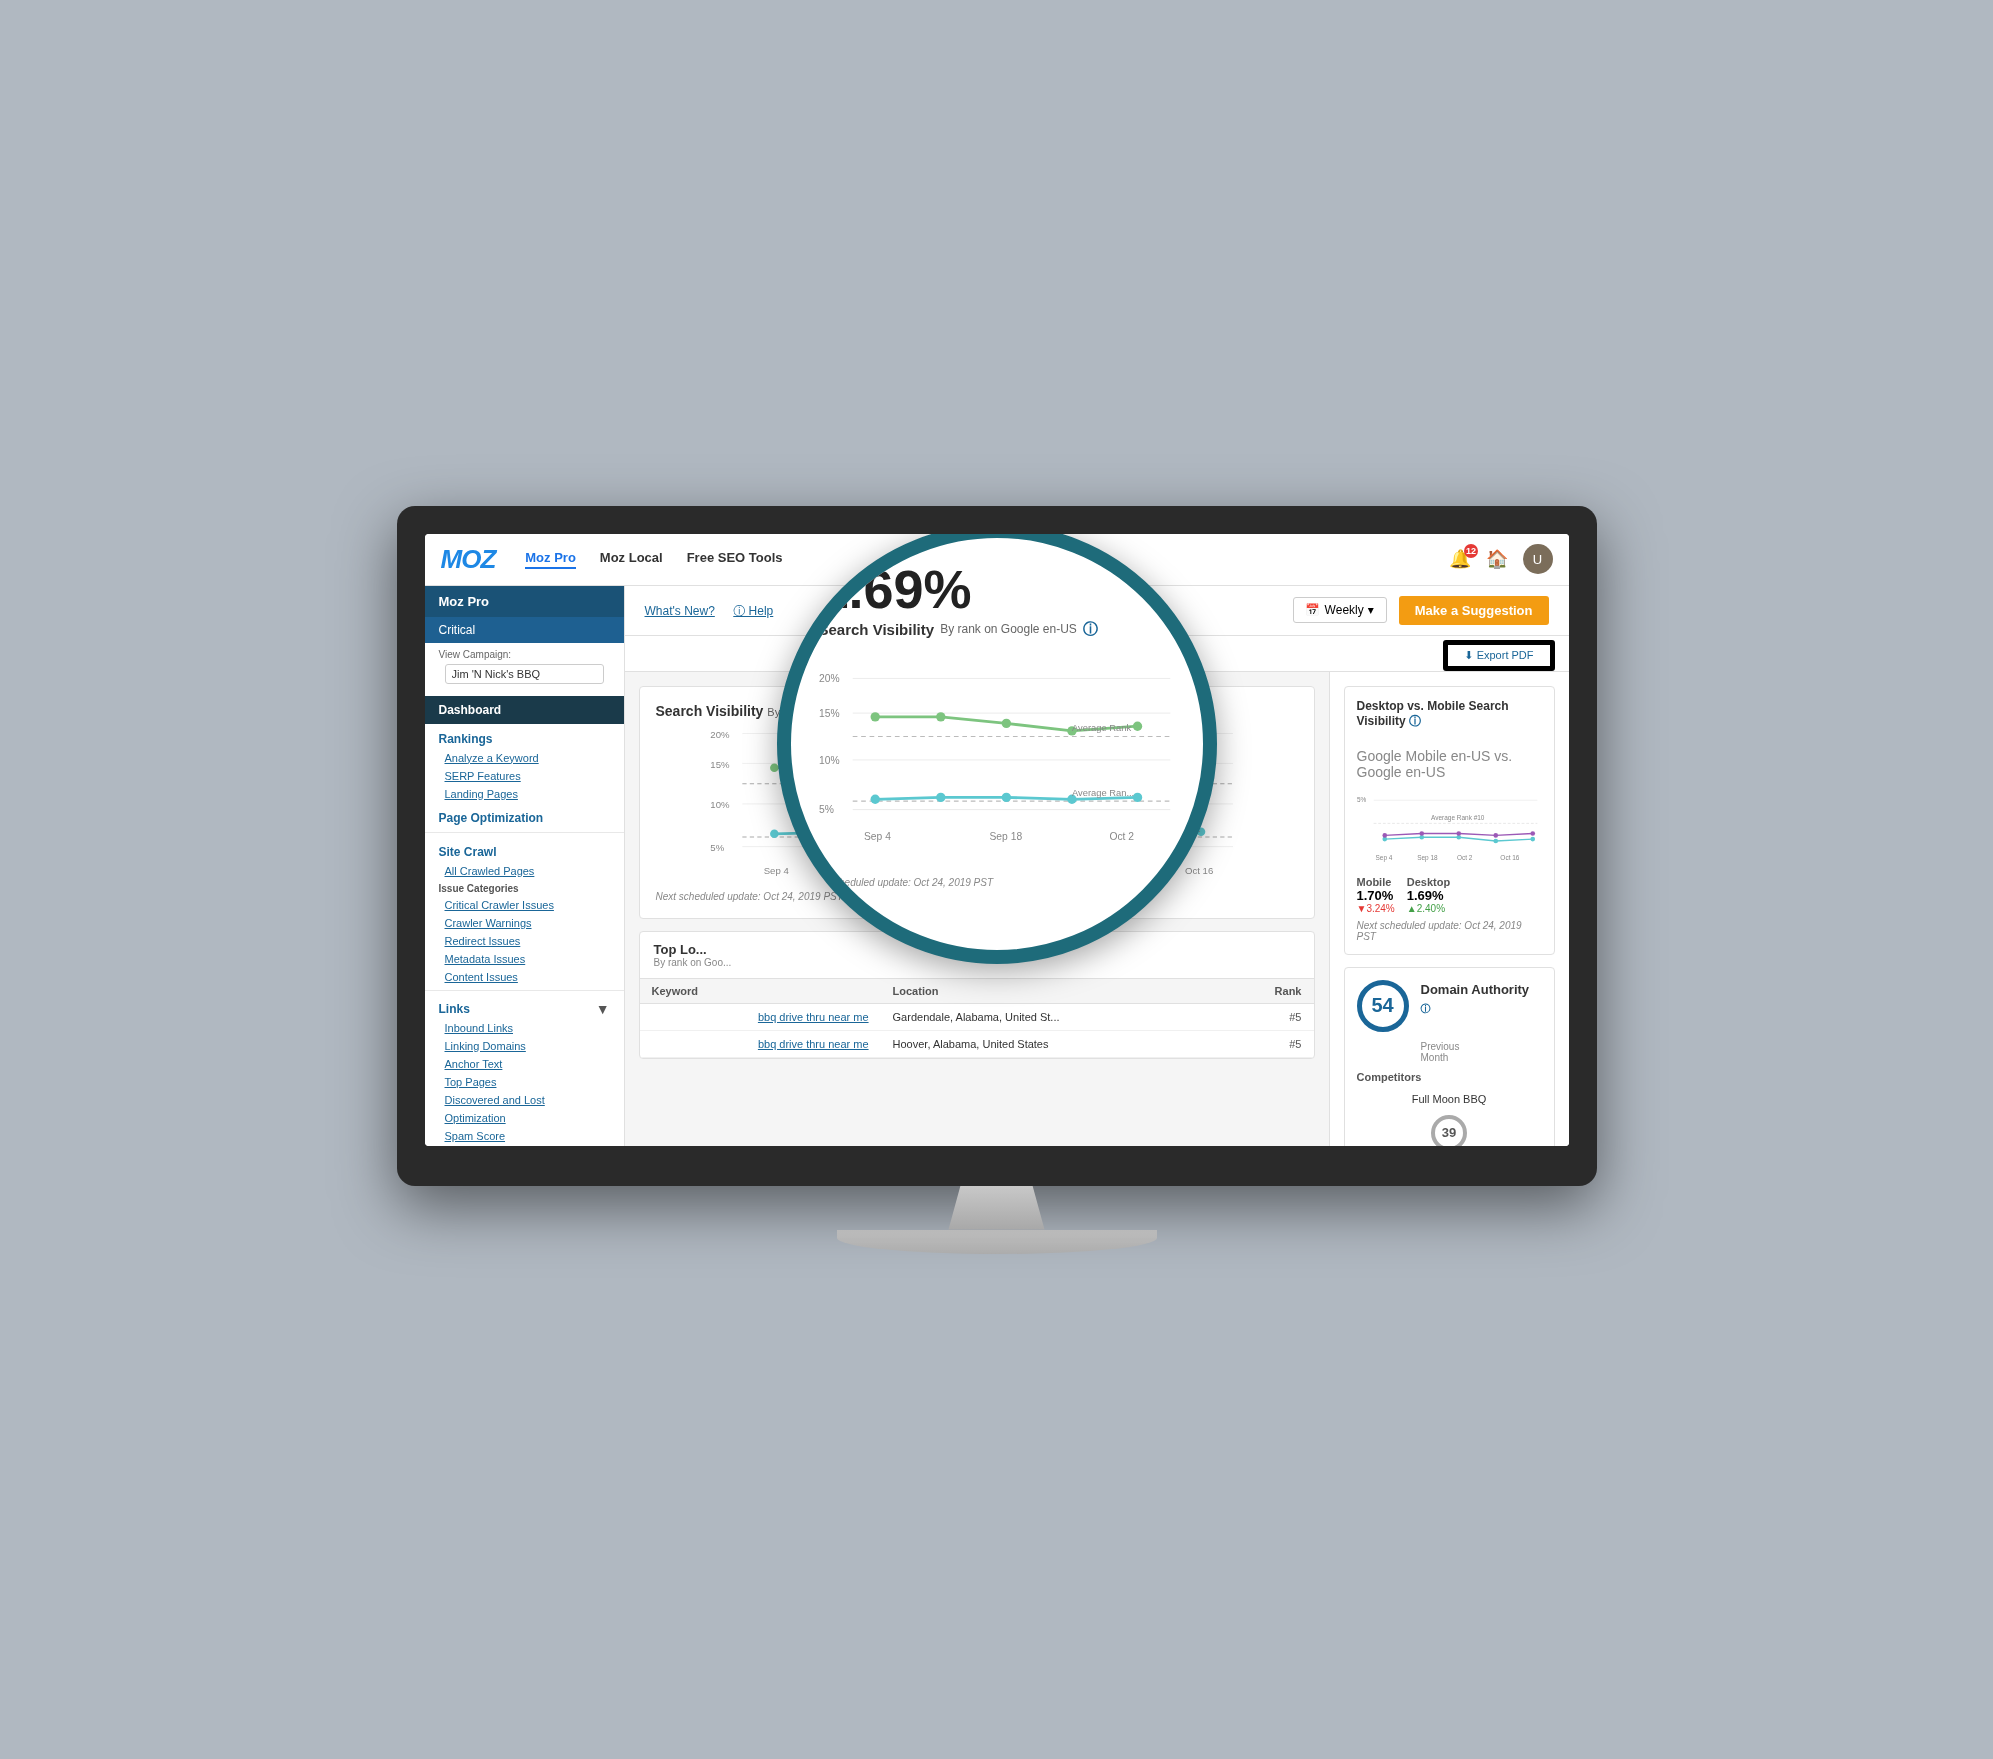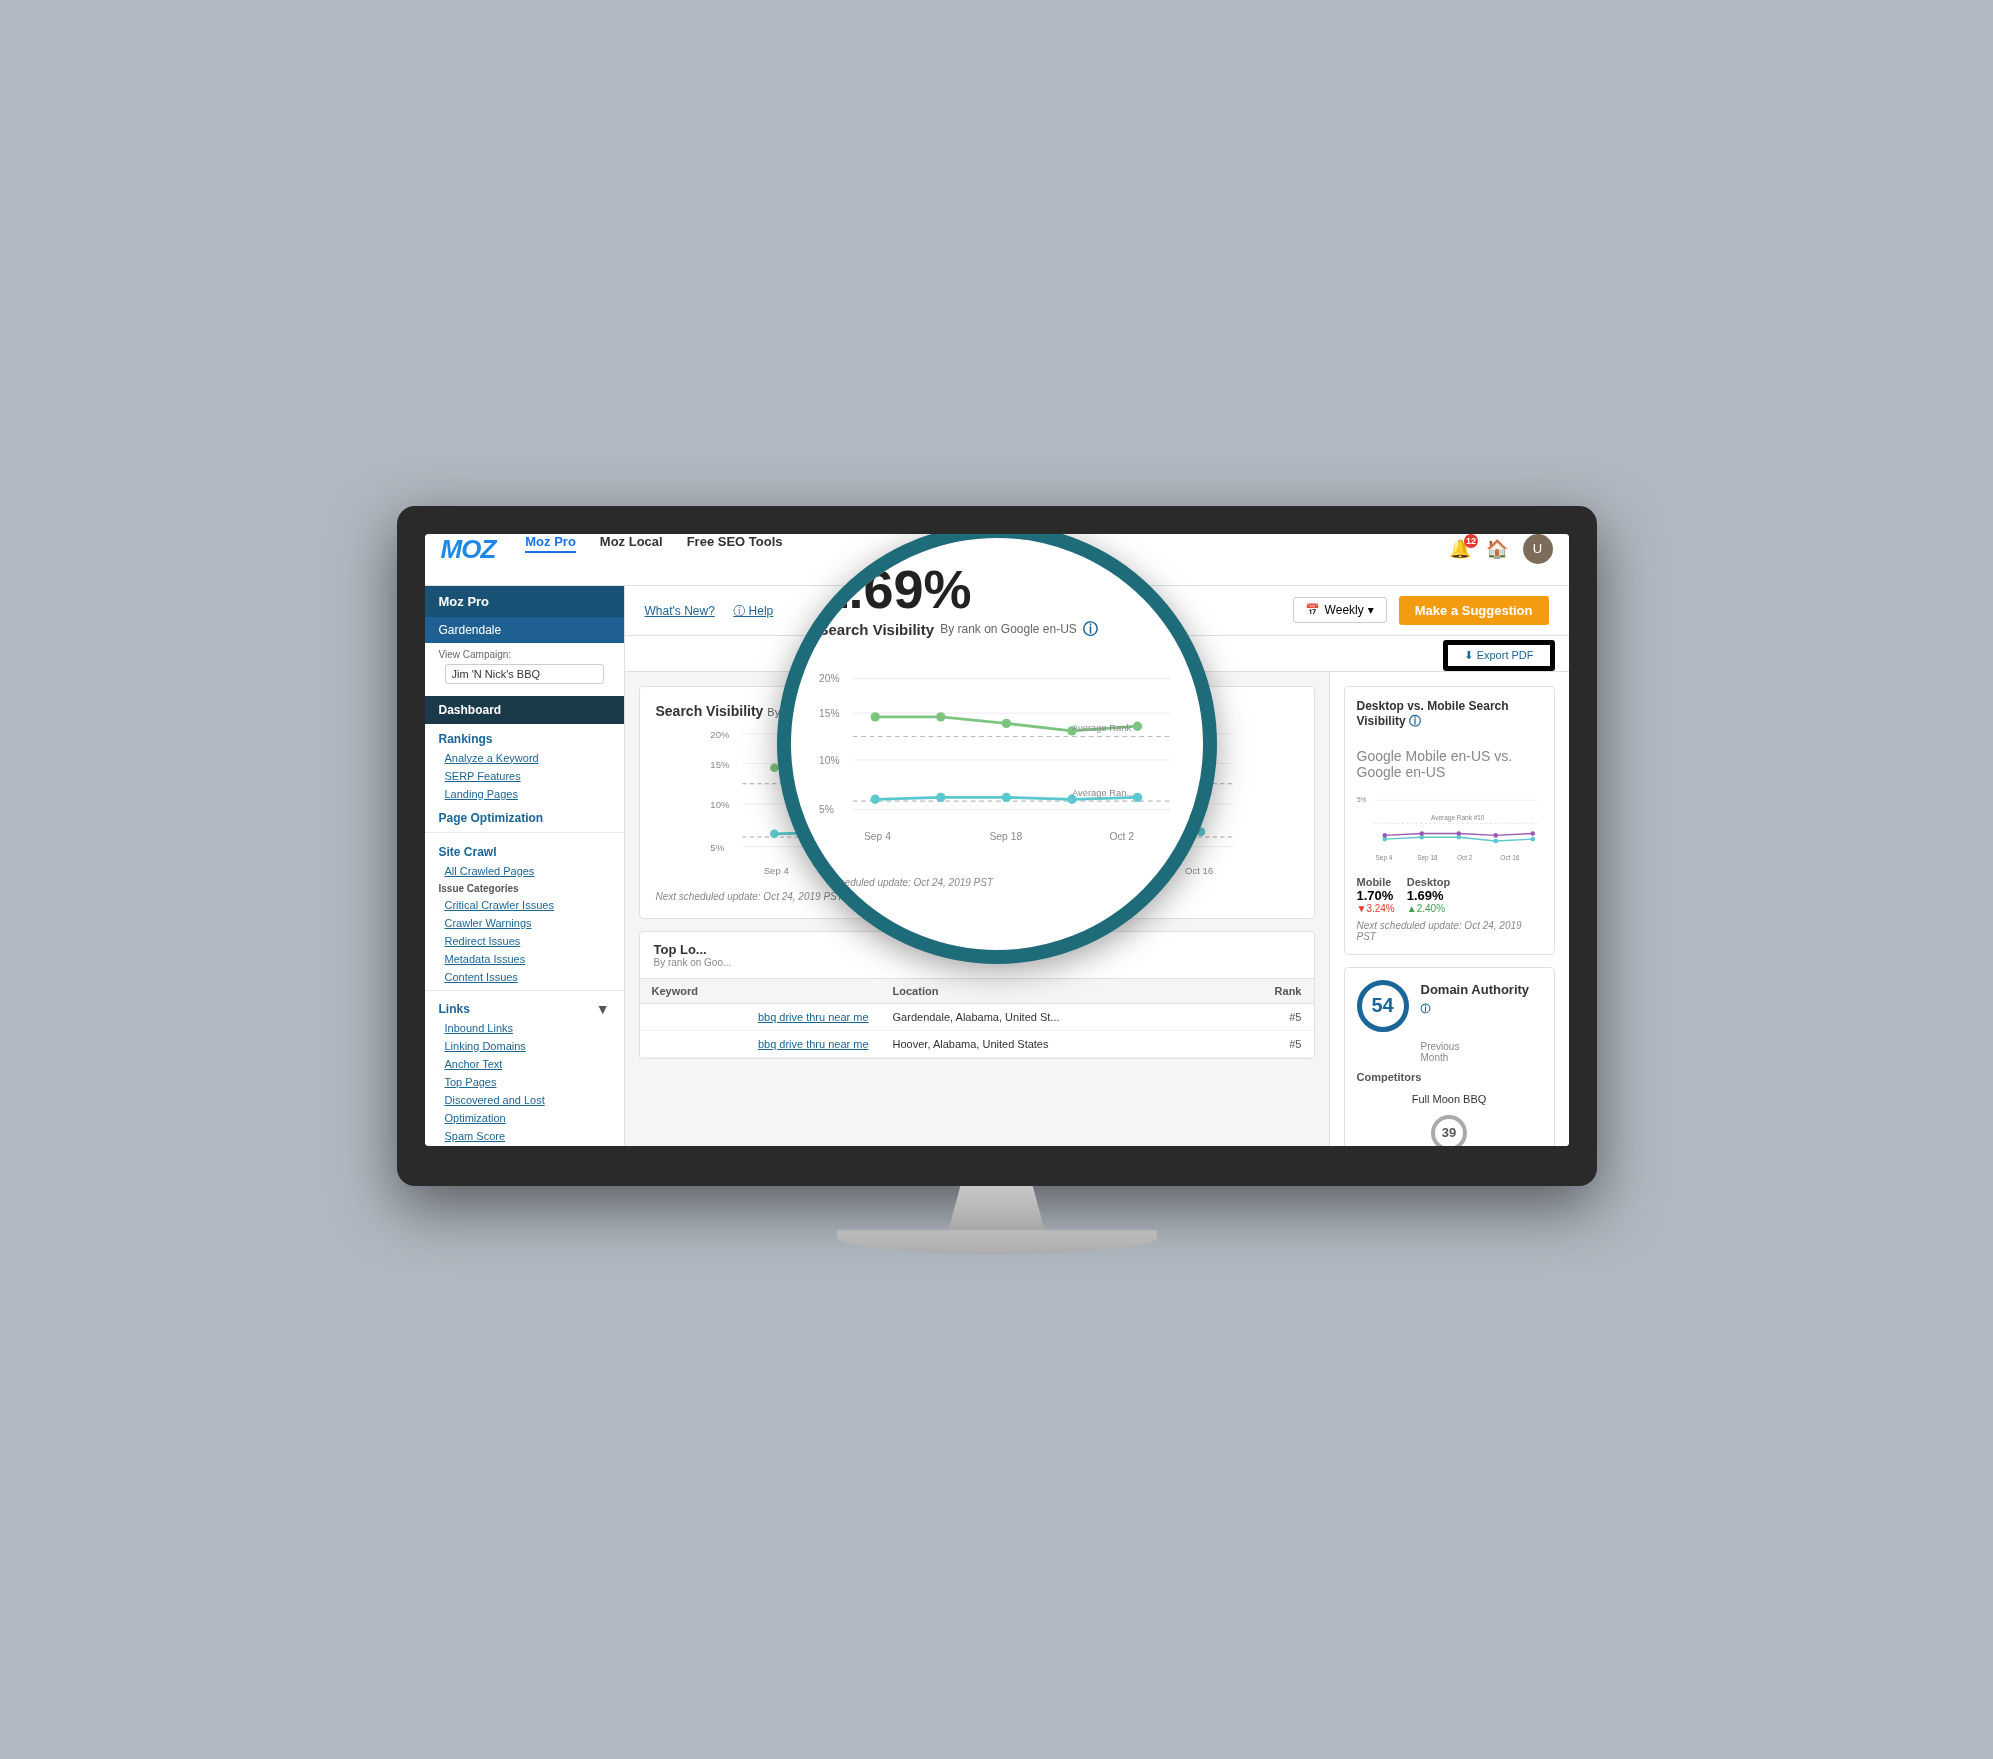--- a/index.html
+++ b/index.html
@@ -34,21 +34,21 @@
       overflow: hidden;
       width: 100%;
       position: relative;
     }
 
     
     .top-nav {
       background: #fff;
       border-bottom: 1px solid #e0e0e0;
       display: flex;
-      align-items: flex-start;
+      align-items: center;
       padding: 0 16px;
       height: 52px;
     }
     .moz-logo {
       color: #1e88e5;
       font-size: 26px;
       font-weight: 900;
       letter-spacing: -1px;
       margin-right: 30px;
       font-style: italic;
@@ -574,21 +574,21 @@
           </button>
           <button class="nav-icon-btn">🏠</button>
           <div class="avatar">U</div>
         </div>
       </div>
 
       <div class="main-layout">
 
         <div class="sidebar">
           <div class="sidebar-moz-pro">Moz Pro</div>
-          <div class="sidebar-campaigns">Gardendale</div>
+          <div class="sidebar-campaigns">Critical</div>
           <div class="sidebar-view-campaign">View Campaign:</div>
           <div style="padding:0 10px 6px;">
             <input class="sidebar-campaign-select" type="text" value="Jim 'N Nick's BBQ" readonly="" style="">
           </div>
           <div class="sidebar-dashboard">Dashboard</div>
 
           <div class="sidebar-section-header">Rankings</div>
           <div class="sidebar-item">Analyze a Keyword</div>
           <div class="sidebar-item">SERP Features</div>
           <div class="sidebar-item">Landing Pages</div>

